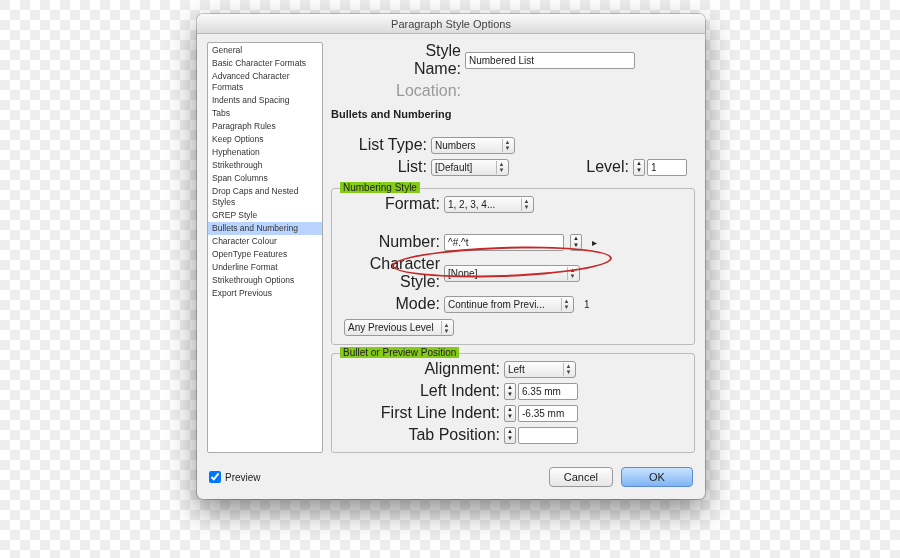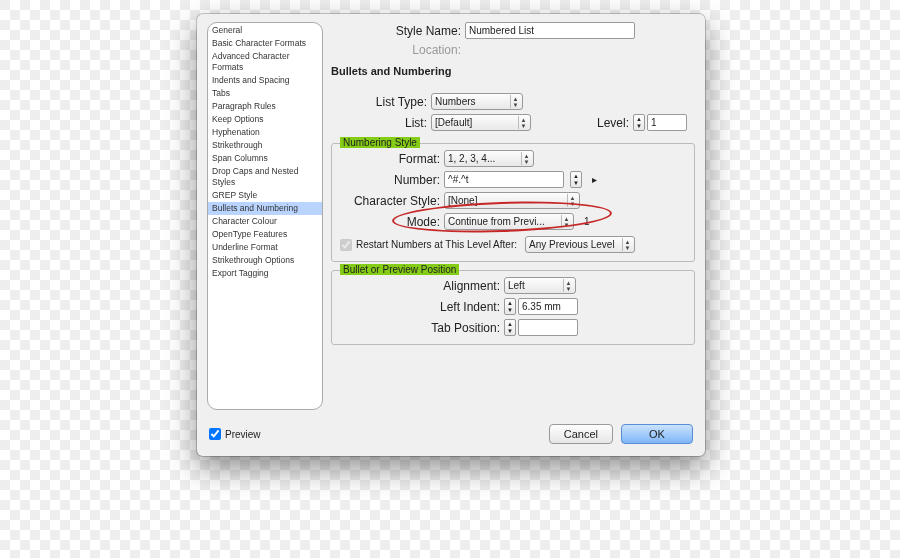--- a/index.html
+++ b/index.html
@@ -1,88 +1,89 @@
 <!DOCTYPE html>
 <html><head>
 <meta charset="utf-8">
 <style>
 *{box-sizing:border-box;margin:0;padding:0;font-family:"Lucida Grande","Helvetica Neue",Arial,sans-serif;font-size:10px;color:#222}
 body{width:900px;height:558px;background:repeating-conic-gradient(#fff 0 25%,#eee 0 50%) 0 0/20px 20px}
 .dialog{position:absolute;left:197px;top:14px;width:508px;background:#f0f0f0;border-radius:6px;box-shadow:0 12px 30px rgba(0,0,0,.45),0 0 0 1px rgba(0,0,0,.2)}
 .titlebar{height:20px;line-height:20px;text-align:center;font-size:11px;color:#444;background:linear-gradient(#f9f9f9,#dcdcdc);border-bottom:1px solid #b8b8b8;border-radius:6px 6px 0 0}
 .body{display:flex;padding:8px 10px 6px;gap:8px}
-.sidebar{width:116px;border:1px solid #aaa;background:#fff;border-radius:10px;padding:1px 0;align-self:stretch;min-height:388px}
+.sidebar{width:116px;border:1px solid #aaa;background:#fff;border-radius:2px;padding:1px 0;align-self:stretch;min-height:388px}
 .side-item{padding:1px 4px;font-size:8.5px;color:#333;line-height:11px;cursor:default}
 .side-item.sel{background:#b8d4ff}
 .main{flex:1;display:flex;flex-direction:column;gap:6px}
 .row{display:flex;align-items:center;gap:4px}
-.lbl{text-align:right;font-size:12px}
+.lbl{text-align:right;font-size:16px}
 .input{background:#fff;border:1px solid #999;border-radius:2px;height:17px;padding:0 3px;font-size:10px}
 .select{display:inline-flex;align-items:center;background:linear-gradient(#fdfdfd,#e8e8e8);border:1px solid #999;border-radius:3px;height:17px;padding:0 3px;font-size:10px;position:relative}
 .select .arrows{position:absolute;right:2px;top:1px;width:10px;height:13px;display:flex;flex-direction:column;justify-content:center;align-items:center;font-size:6px;line-height:6px;color:#444;border-left:1px solid #bbb}
 .stepper{display:inline-flex;align-items:center}
 .stepper .arrows{width:12px;height:17px;border:1px solid #999;border-radius:2px;display:flex;flex-direction:column;font-size:6px;line-height:7px;align-items:center;justify-content:center;background:linear-gradient(#fdfdfd,#e8e8e8);margin-right:2px}
 .fieldset{border:1px solid #bbb;border-radius:3px;padding:6px 8px 8px;margin-top:2px;position:relative}
 .legend{position:absolute;top:-7px;left:8px;background:#84cc16;padding:0 3px;font-size:10px}
 .section-title{font-size:11px;font-weight:bold;margin:2px 0 4px}
 .footer{display:flex;padding:8px 12px 12px}
 .btn{background:linear-gradient(#fdfdfd,#e6e6e6);border:1px solid #999;border-radius:4px;height:20px;padding:0 14px;font-size:11px;cursor:default}
 .btn.ok{background:linear-gradient(#c9e3ff,#7fb5f5);border-color:#5a8dd6}
 .chk{display:inline-flex;align-items:center;gap:4px;font-size:10px}
 .chk input{width:12px;height:12px}
 .dim{color:#999}
 .ellipse{position:absolute;border:2px solid #c62828;border-radius:50%;pointer-events:none}
 </style>
 </head>
 <body>
 
 <div class="dialog">
+  <div class="titlebar">Paragraph Style Options</div>
   <div class="body">
     <div class="sidebar" id="sidebar">
         <div class="side-item">General</div>
         <div class="side-item">Basic Character Formats</div>
         <div class="side-item">Advanced Character Formats</div>
         <div class="side-item">Indents and Spacing</div>
         <div class="side-item">Tabs</div>
         <div class="side-item">Paragraph Rules</div>
         <div class="side-item">Keep Options</div>
         <div class="side-item">Hyphenation</div>
         <div class="side-item">Strikethrough</div>
         <div class="side-item">Span Columns</div>
         <div class="side-item">Drop Caps and Nested Styles</div>
         <div class="side-item">GREP Style</div>
         <div class="side-item sel">Bullets and Numbering</div>
         <div class="side-item">Character Colour</div>
         <div class="side-item">OpenType Features</div>
         <div class="side-item">Underline Format</div>
         <div class="side-item">Strikethrough Options</div>
-        <div class="side-item">Export Tagging</div>
+        <div class="side-item">Export Previous</div>
       </div>
     <div class="main">
       <div class="row" style="justify-content:center">
         <span class="lbl" style="width:70px">Style Name:</span>
         <input class="input" style="width: 170px;" value="Numbered List">
       </div>
       <div class="row" style="justify-content:center;margin-top:-2px">
         <span class="lbl dim" style="width:70px">Location:</span>
         <span style="width:170px"></span>
       </div>
       <div class="section-title">Bullets and Numbering</div>
 
       <div class="fieldset" style="border:none;padding:4px 8px">
         <div class="row">
           <span class="lbl" style="width:88px">List Type:</span>
-          <div class="select" style="width:92px">
+          <div class="select" style="width:84px">
               <span>Numbers</span>
               <span class="arrows">▲<br>▼</span>
             </div>
         </div>
         <div class="row" style="margin-top:4px">
           <span class="lbl" style="width:88px">List:</span>
-          <div class="select" style="width:100px">
+          <div class="select" style="width:78px">
               <span>[Default]</span>
               <span class="arrows">▲<br>▼</span>
             </div>
           <span style="flex:1"></span>
           <span class="lbl">Level:</span>
           <span class="stepper">
               <span class="arrows">▲<br>▼</span>
               <input class="input" style="width: 40px;" value="1">
             </span>
         </div>
@@ -90,21 +91,21 @@
 
       <div class="fieldset" style="position:relative">
         <span class="legend">Numbering Style</span>
         <div class="row">
             <span class="lbl" style="width:100px">Format:</span>
           <div class="select" style="width:90px">
               <span>1, 2, 3, 4...</span>
               <span class="arrows">▲<br>▼</span>
             </div>
           </div>
-        <div class="row" style="margin-top:4px">
+        <div class="row" style="margin-top:20px">
             <span class="lbl" style="width:100px">Number:</span>
           <input class="input" style="width: 120px;" value="^#.^t">
           <span class="stepper" style="margin-left:2px">
               <span class="arrows">▲<br>▼</span>
             </span>
           <span style="margin-left:4px;font-size:10px">▸</span>
           </div>
         <div class="row" style="margin-top:4px">
             <span class="lbl" style="width:100px">Character Style:</span>
           <div class="select" style="width:136px">
@@ -114,24 +115,20 @@
           </div>
         <div class="row" style="margin-top:4px">
             <span class="lbl" style="width:100px">Mode:</span>
           <div class="select" style="width:130px">
               <span>Continue from Previ...</span>
               <span class="arrows">▲<br>▼</span>
             </div>
           <span style="margin-left:6px">1</span>
           </div>
         <div class="row dim" style="margin-top:6px">
-            <label class="chk dim">
-              <input type="checkbox" checked="" disabled="" style="">
-              <span>Restart Numbers at This Level After:</span>
-            </label>
           <div class="select dim" style="width:110px;margin-left:4px">
               <span>Any Previous Level</span>
               <span class="arrows">▲<br>▼</span>
             </div>
           </div>
         <div class="ellipse" style="left:60px;top:58px;width:220px;height:30px;transform:rotate(-2deg)"></div>
       </div>
 
       <div class="fieldset">
         <span class="legend">Bullet or Preview Position</span>
@@ -143,20 +140,27 @@
             </div>
           </div>
         <div class="row" style="margin-top:4px">
             <span class="lbl" style="width:160px">Left Indent:</span>
           <span class="stepper">
               <span class="arrows">▲<br>▼</span>
               <input class="input" style="width: 60px;" value="6.35 mm">
             </span>
           </div>
         <div class="row" style="margin-top:4px">
+            <span class="lbl" style="width:160px">First Line Indent:</span>
+          <span class="stepper">
+              <span class="arrows">▲<br>▼</span>
+              <input class="input" style="width: 60px;" value="-6.35 mm">
+            </span>
+          </div>
+        <div class="row" style="margin-top:4px">
             <span class="lbl" style="width:160px">Tab Position:</span>
           <span class="stepper">
               <span class="arrows">▲<br>▼</span>
               <input class="input" style="width: 60px;" value="">
             </span>
           </div>
       </div>
     </div>
   </div>
   <div class="footer">

